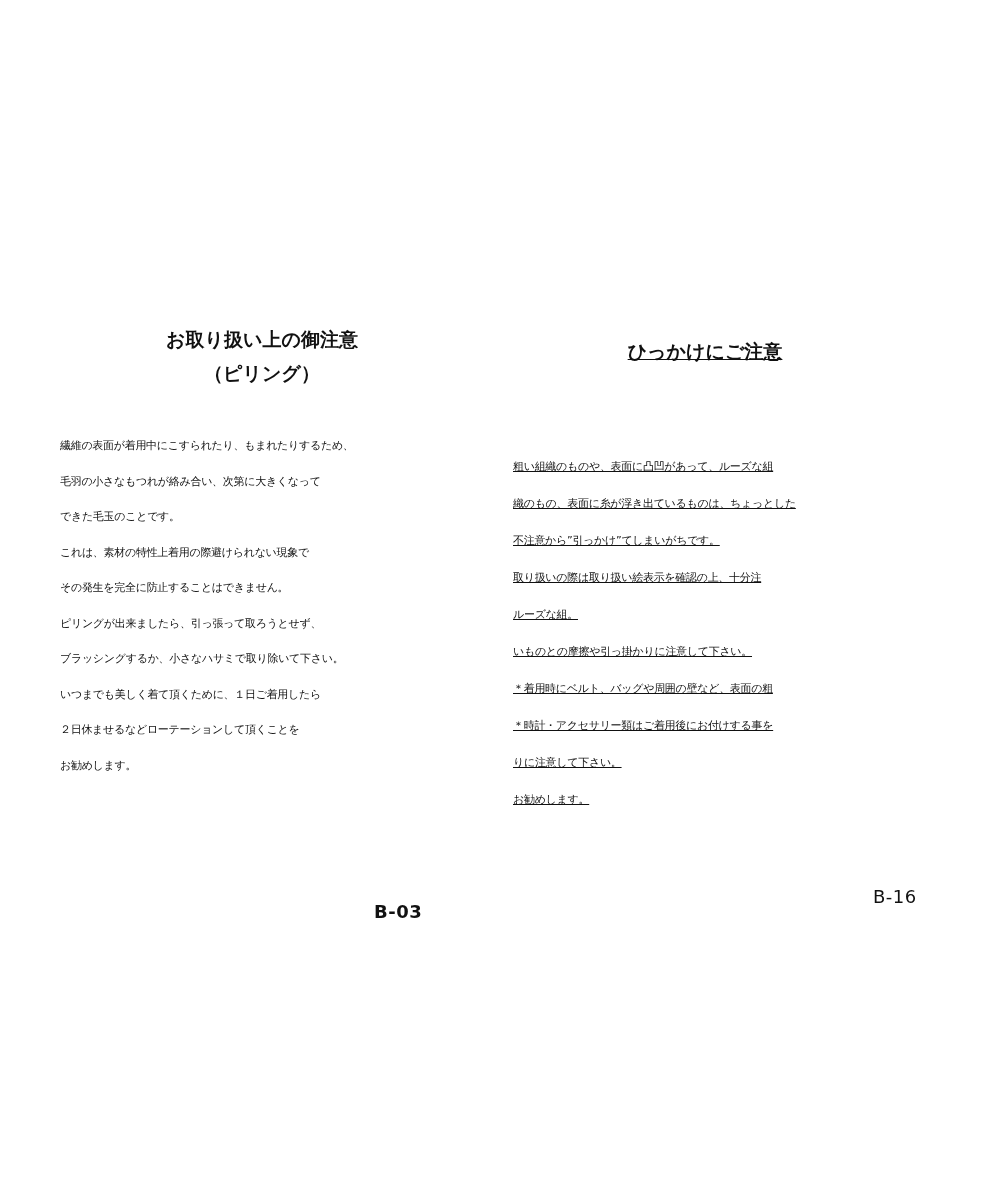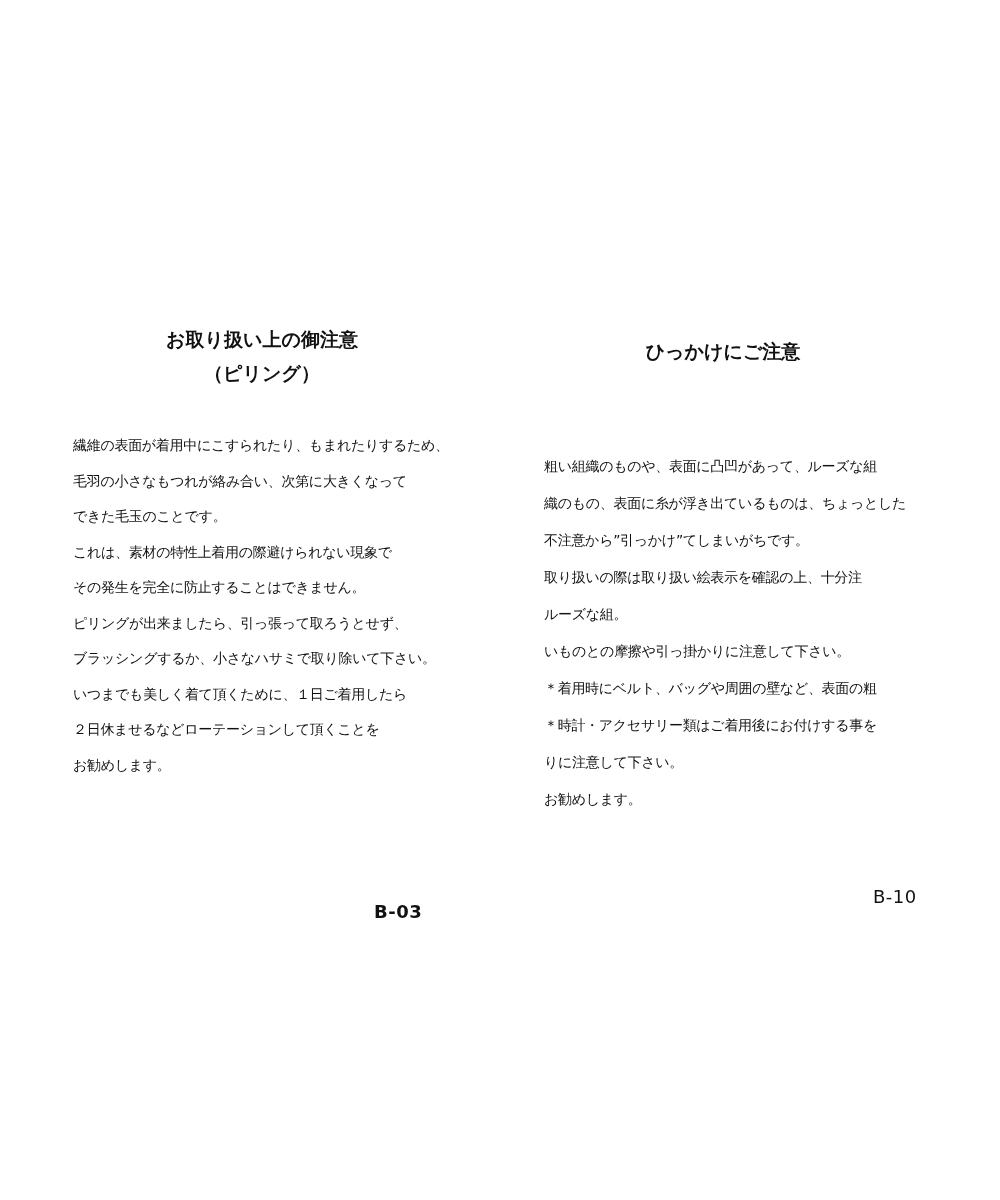--- a/index.html
+++ b/index.html
@@ -3,28 +3,28 @@
   <meta charset="utf-8">
   <style>
     html, body { margin: 0; padding: 0; background: #ffffff; }
     body {
       width: 1000px; height: 1200px; position: relative; overflow: hidden;
       font-family: "DejaVu Sans", "Liberation Sans", sans-serif;
       color: #111111;
     }
     .panel { position: absolute; }
     .left-panel { left: 56px; top: 322px; width: 440px; }
-    .right-panel { left: 527px; top: 334px; width: 420px; }
+    .right-panel { left: 509px; top: 334px; width: 420px; text-decoration: underline; }
     .title {
       font-weight: bold; font-size: 19px; text-align: center;
       line-height: 34px; margin: 0;
     }
     .left-panel .title { width: 412px; text-align: center; }
     .right-panel .title { width: 392px; }
-    .body-lines { margin: 17px; padding: 0; list-style: none; font-size: 14px; letter-spacing: -0.3px; white-space: nowrap; }
+    .body-lines { margin: 4px; padding: 0; list-style: none; font-size: 11px; letter-spacing: -0.3px; white-space: nowrap; }
     .left-panel .body-lines { margin-top: 38px; }
     .left-panel .body-lines li { height: 35.5px; line-height: 35.5px; }
     .right-panel .body-lines { margin-top: 80px; }
     .right-panel .body-lines li { height: 37px; line-height: 37px; }
     .code {
       position: absolute; font-family: "DejaVu Sans", "Liberation Sans", sans-serif;
       font-size: 18px; letter-spacing: 0.5px;
     }
     .code-left { left: 374px; top: 901px; font-weight: bold; }
     .code-right { left: 873px; top: 886px; font-weight: normal; }
@@ -59,13 +59,13 @@
     <li>ルーズな組。</li>
     <li>いものとの摩擦や引っ掛かりに注意して下さい。</li>
     <li>＊着用時にベルト、バッグや周囲の壁など、表面の粗</li>
     <li>＊時計・アクセサリー類はご着用後にお付けする事を</li>
     <li>りに注意して下さい。</li>
     <li>お勧めします。</li>
   </ul>
 </section>
 
 <div class="code code-left">B-03</div>
-<div class="code code-right">B-10</div>
+<div class="code code-right">B-16</div>
 
 </body></html>

